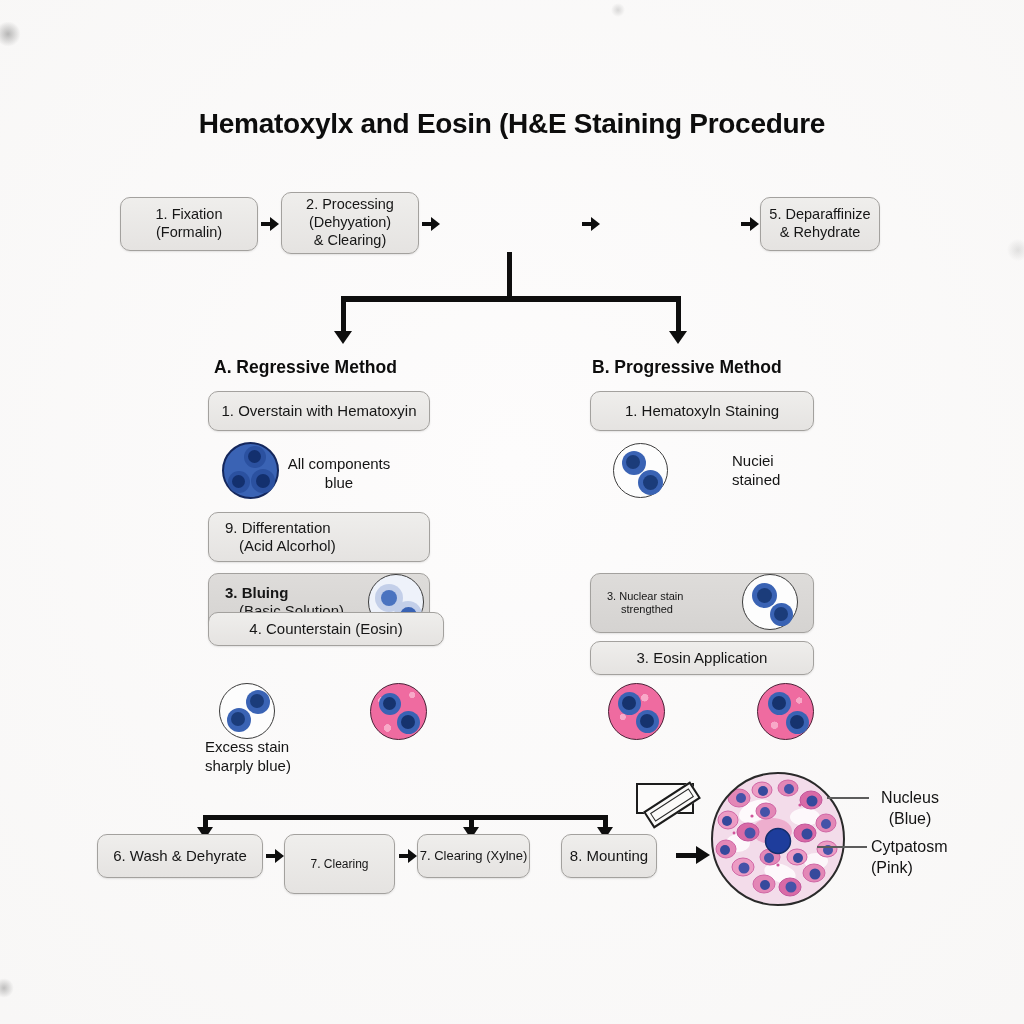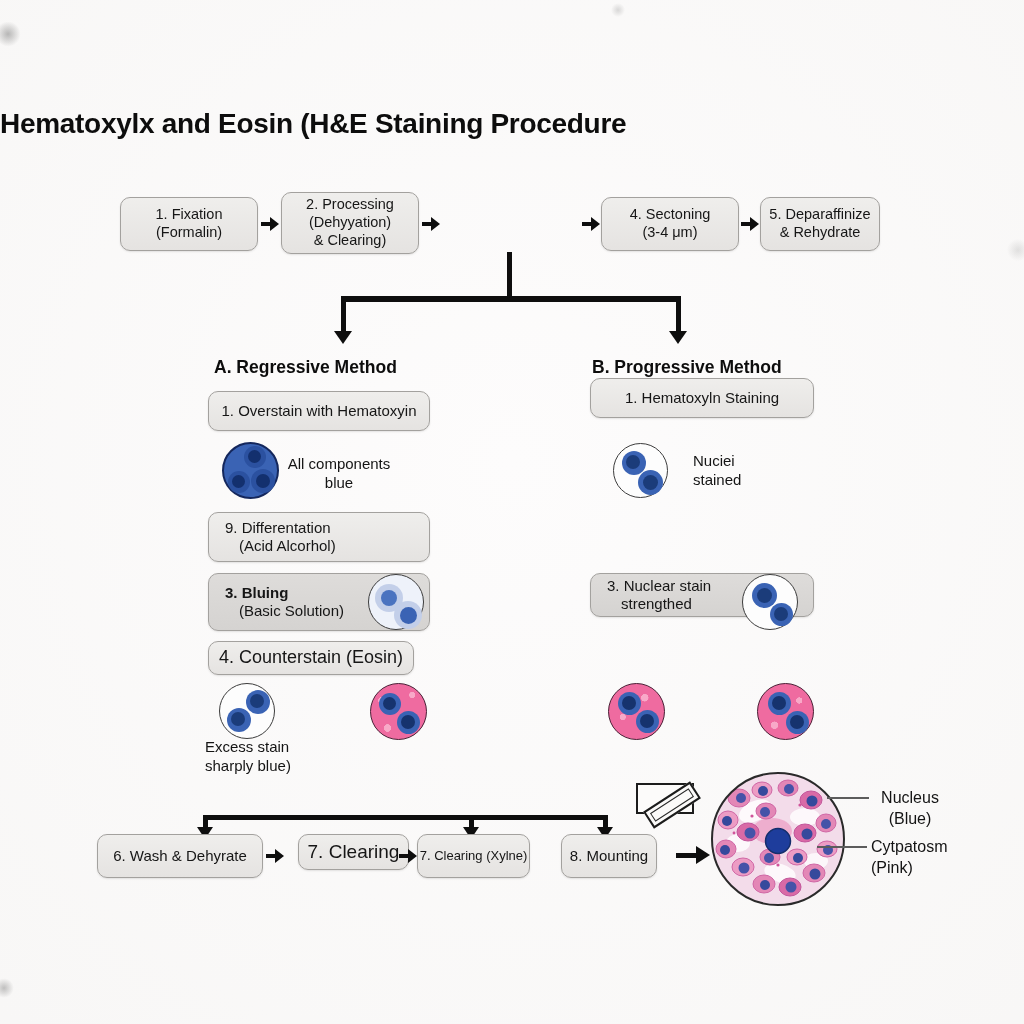--- a/index.html
+++ b/index.html
@@ -7,21 +7,21 @@
     position:relative;width:1024px;height:1024px;overflow:hidden;
     background:
       radial-gradient(circle 18px at 8px 34px, rgba(60,60,60,.35), transparent 70%),
       radial-gradient(circle 14px at 4px 988px, rgba(60,60,60,.30), transparent 70%),
       radial-gradient(circle 10px at 618px 10px, rgba(80,80,80,.20), transparent 70%),
       radial-gradient(circle 16px at 1018px 250px, rgba(80,80,80,.15), transparent 70%),
       radial-gradient(circle 900px at 50% 45%, #fdfcfc, #f7f6f5);
     font-family:"Liberation Sans", sans-serif;color:#161616;
   }
   .title{
-    position:absolute;left:0;top:108px;width:1024px;margin:0;text-align:left;
+    position:absolute;left:0;top:108px;width:1024px;margin:0;text-align:center;
     font-size:28px;font-weight:700;letter-spacing:-.3px;color:#0d0d0d;
   }
   .box{
     position:absolute;display:flex;align-items:center;justify-content:center;
     background:linear-gradient(180deg,#efeeec 0%,#e5e3e1 100%);
     border:1.5px solid #a3a19e;border-radius:10px;
     box-shadow:0 1px 2px rgba(0,0,0,.10);
     font-size:14.5px;line-height:1.22;text-align:center;box-sizing:border-box;
   }
   .box.dark{background:linear-gradient(180deg,#dedcda 0%,#d5d3d1 100%);}
@@ -66,24 +66,20 @@
 &amp; Clearing)</span>
   </div>
   <div class="harrow" style="left:422px;top:217px">
       <div class="shaft"></div>
       <div class="head"></div>
     </div>
   <div class="harrow" style="left:582px;top:217px">
       <div class="shaft"></div>
       <div class="head"></div>
     </div>
-  <div class="box" style="left:601px;top:197px;width:138px;height:54px">
-    <span class="pre">4. Sectoning
-(3-4 μm)</span>
-  </div>
   <div class="harrow" style="left:741px;top:217px">
       <div class="shaft"></div>
       <div class="head"></div>
     </div>
   <div class="box" style="left:760px;top:197px;width:120px;height:54px">
     <span class="pre">5. Deparaffinize
 &amp; Rehydrate</span>
   </div>
 
   <div class="line" style="left:507px;top:252px;width:5px;height:46px"></div>
@@ -126,21 +122,21 @@
 
   <div class="cell" style="left:368px;top:574px;width:56px;height:56px;background:#eef2fa;border:1.5px solid #3c3c3c">
     <div class="nuc" style="left:6px;top:9px;width:28px;height:28px;background:#c3cfe9">
         <div style="left:6px;top:6px;width:16px;height:16px;background:#4a73c0"></div>
       </div>
     <div class="nuc" style="left:25px;top:26px;width:28px;height:28px;background:#c3cfe9">
         <div style="left:6px;top:6px;width:17px;height:17px;background:#3a63b4"></div>
       </div>
   </div>
 
-  <div class="box" style="left:208px;top:641px;width:206px;height:34px;font-size:18px">
+  <div class="box" style="left:208px;top:612px;width:236px;height:34px;font-size:15px">
     <span>4. Counterstain (Eosin)</span>
   </div>
 
   <div class="cell" style="left:219px;top:683px;width:56px;height:56px;background:#fdfdfd;border:1.5px solid #3c3c3c">
     <div class="nuc" style="left:26px;top:6px;width:24px;height:24px;background:#3a63b4">
         <div style="left:4px;top:4px;width:14px;height:14px;background:#1b3c7a"></div>
       </div>
     <div class="nuc" style="left:7px;top:24px;width:24px;height:24px;background:#3a63b4">
         <div style="left:4px;top:4px;width:14px;height:14px;background:#1b3c7a"></div>
       </div>
@@ -150,49 +146,52 @@
     <div class="nuc" style="left:8px;top:9px;width:22px;height:22px;background:#3a63b4">
         <div style="left:4px;top:4px;width:13px;height:13px;background:#16336e"></div>
       </div>
     <div class="nuc" style="left:26px;top:27px;width:23px;height:23px;background:#3a63b4">
         <div style="left:4px;top:4px;width:14px;height:14px;background:#16336e"></div>
       </div>
   </div>
   <div class="caption pre" style="left:205px;top:738px">Excess stain
 sharply blue)</div>
 
-  <div class="box" style="left:590px;top:378px;width:224px;height:40px;font-size:15px">
+  <div class="box" style="left:590px;top:391px;width:224px;height:40px;font-size:15px">
     <span>1. Hematoxyln Staining</span>
   </div>
 
   <div class="cell" style="left:613px;top:443px;width:55px;height:55px;background:#fdfdfd;border:1.5px solid #3c3c3c">
     <div class="nuc" style="left:8px;top:7px;width:24px;height:24px;background:#3a63b4">
         <div style="left:4px;top:4px;width:14px;height:14px;background:#1b3c7a"></div>
       </div>
     <div class="nuc" style="left:24px;top:26px;width:25px;height:25px;background:#3a63b4">
         <div style="left:5px;top:5px;width:15px;height:15px;background:#1b3c7a"></div>
       </div>
   </div>
-  <div class="caption pre" style="left:693px;top:452px">Nuciei
+  <div class="caption pre" style="left:732px;top:452px">Nuciei
 stained</div>
 
 
-  <div class="box dark leftalign" style="left:590px;top:573px;width:224px;height:44px;font-size:15px">
+  <div class="box dark leftalign" style="left:590px;top:573px;width:224px;height:60px;font-size:11px">
     <span>3. Nuclear stain</span>
     <span class="l2">strengthed</span>
   </div>
   <div class="cell" style="left:742px;top:574px;width:56px;height:56px;background:#fdfdfd;border:1.5px solid #3c3c3c">
     <div class="nuc" style="left:9px;top:8px;width:25px;height:25px;background:#3a63b4">
         <div style="left:5px;top:5px;width:15px;height:15px;background:#1b3c7a"></div>
       </div>
     <div class="nuc" style="left:27px;top:28px;width:23px;height:23px;background:#3a63b4">
         <div style="left:4px;top:4px;width:14px;height:14px;background:#1b3c7a"></div>
       </div>
   </div>
 
+  <div class="box" style="left:590px;top:641px;width:224px;height:34px;font-size:15px">
+    <span>3. Eosin Application</span>
+  </div>
 
   <div class="cell" style="left:608px;top:683px;width:57px;height:57px;border:1.5px solid #4a2036;background:radial-gradient(circle 6px at 65% 25%, #f8a9c8 60%, transparent 65%),radial-gradient(circle 5px at 25% 60%, #f8a9c8 60%, transparent 65%),radial-gradient(circle 6px at 70% 80%, #f8a9c8 60%, transparent 65%),#ef6ba0">
     <div class="nuc" style="left:9px;top:8px;width:23px;height:23px;background:#3a63b4">
         <div style="left:4px;top:4px;width:14px;height:14px;background:#16336e"></div>
       </div>
     <div class="nuc" style="left:27px;top:26px;width:23px;height:23px;background:#3a63b4">
         <div style="left:4px;top:4px;width:14px;height:14px;background:#16336e"></div>
       </div>
   </div>
   <div class="cell" style="left:757px;top:683px;width:57px;height:57px;border:1.5px solid #4a2036;background:radial-gradient(circle 6px at 30% 30%, #f8a9c8 60%, transparent 65%),radial-gradient(circle 5px at 75% 30%, #f8a9c8 60%, transparent 65%),radial-gradient(circle 6px at 30% 75%, #f8a9c8 60%, transparent 65%),#ef6ba0">
@@ -212,21 +211,21 @@
   <div class="line" style="left:603px;top:815px;width:5px;height:13px"></div>
   <div class="vhead" style="left:597px;top:827px;border-top-width:12px;border-left-width:8px;border-right-width:8px"></div>
 
   <div class="box" style="left:97px;top:834px;width:166px;height:44px;font-size:15px">
     <span>6. Wash &amp; Dehyrate</span>
   </div>
   <div class="harrow" style="left:266px;top:849px">
       <div class="shaft"></div>
       <div class="head"></div>
     </div>
-  <div class="box" style="left:298px;top:834px;width:111px;height:36px;font-size:19px">
+  <div class="box" style="left:284px;top:834px;width:111px;height:60px;font-size:12px">
     <span>7. Clearing</span>
   </div>
   <div class="harrow" style="left:399px;top:849px">
       <div class="shaft"></div>
       <div class="head"></div>
     </div>
   <div class="box" style="left:417px;top:834px;width:113px;height:44px;font-size:13px">
     <span>7. Clearing (Xylne)</span>
   </div>
   <div class="box" style="left:561px;top:834px;width:96px;height:44px;font-size:15px">

